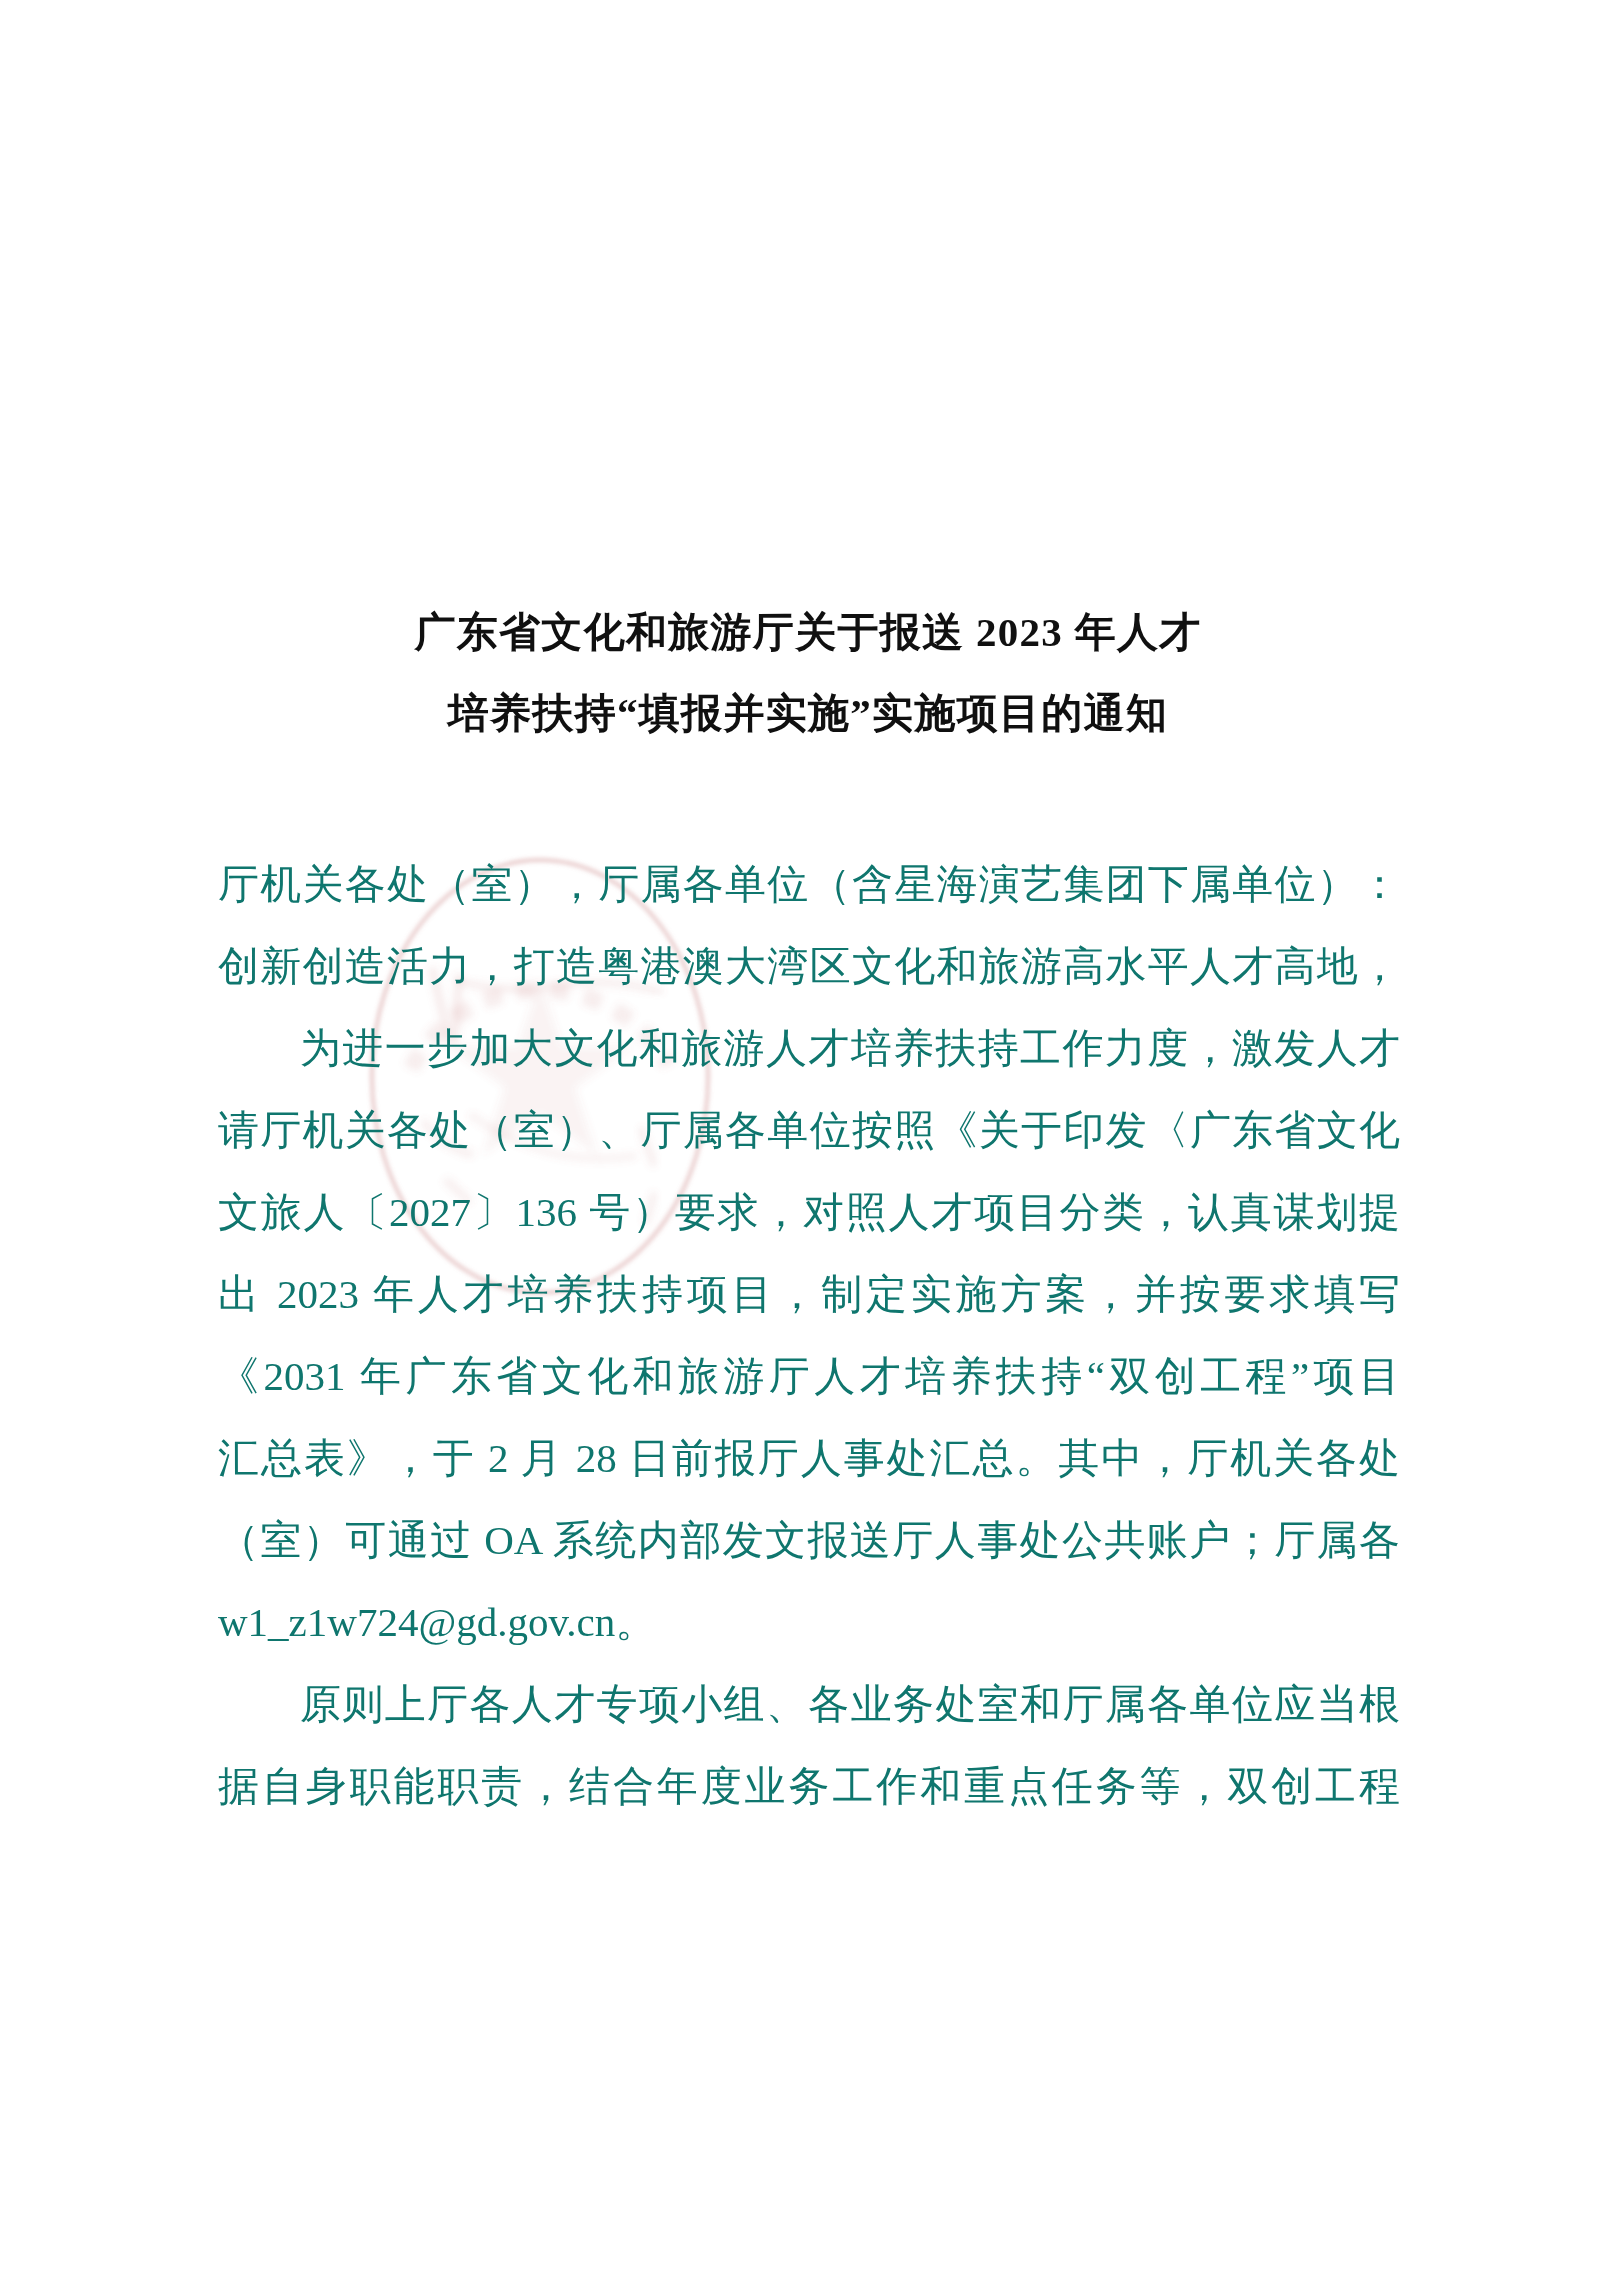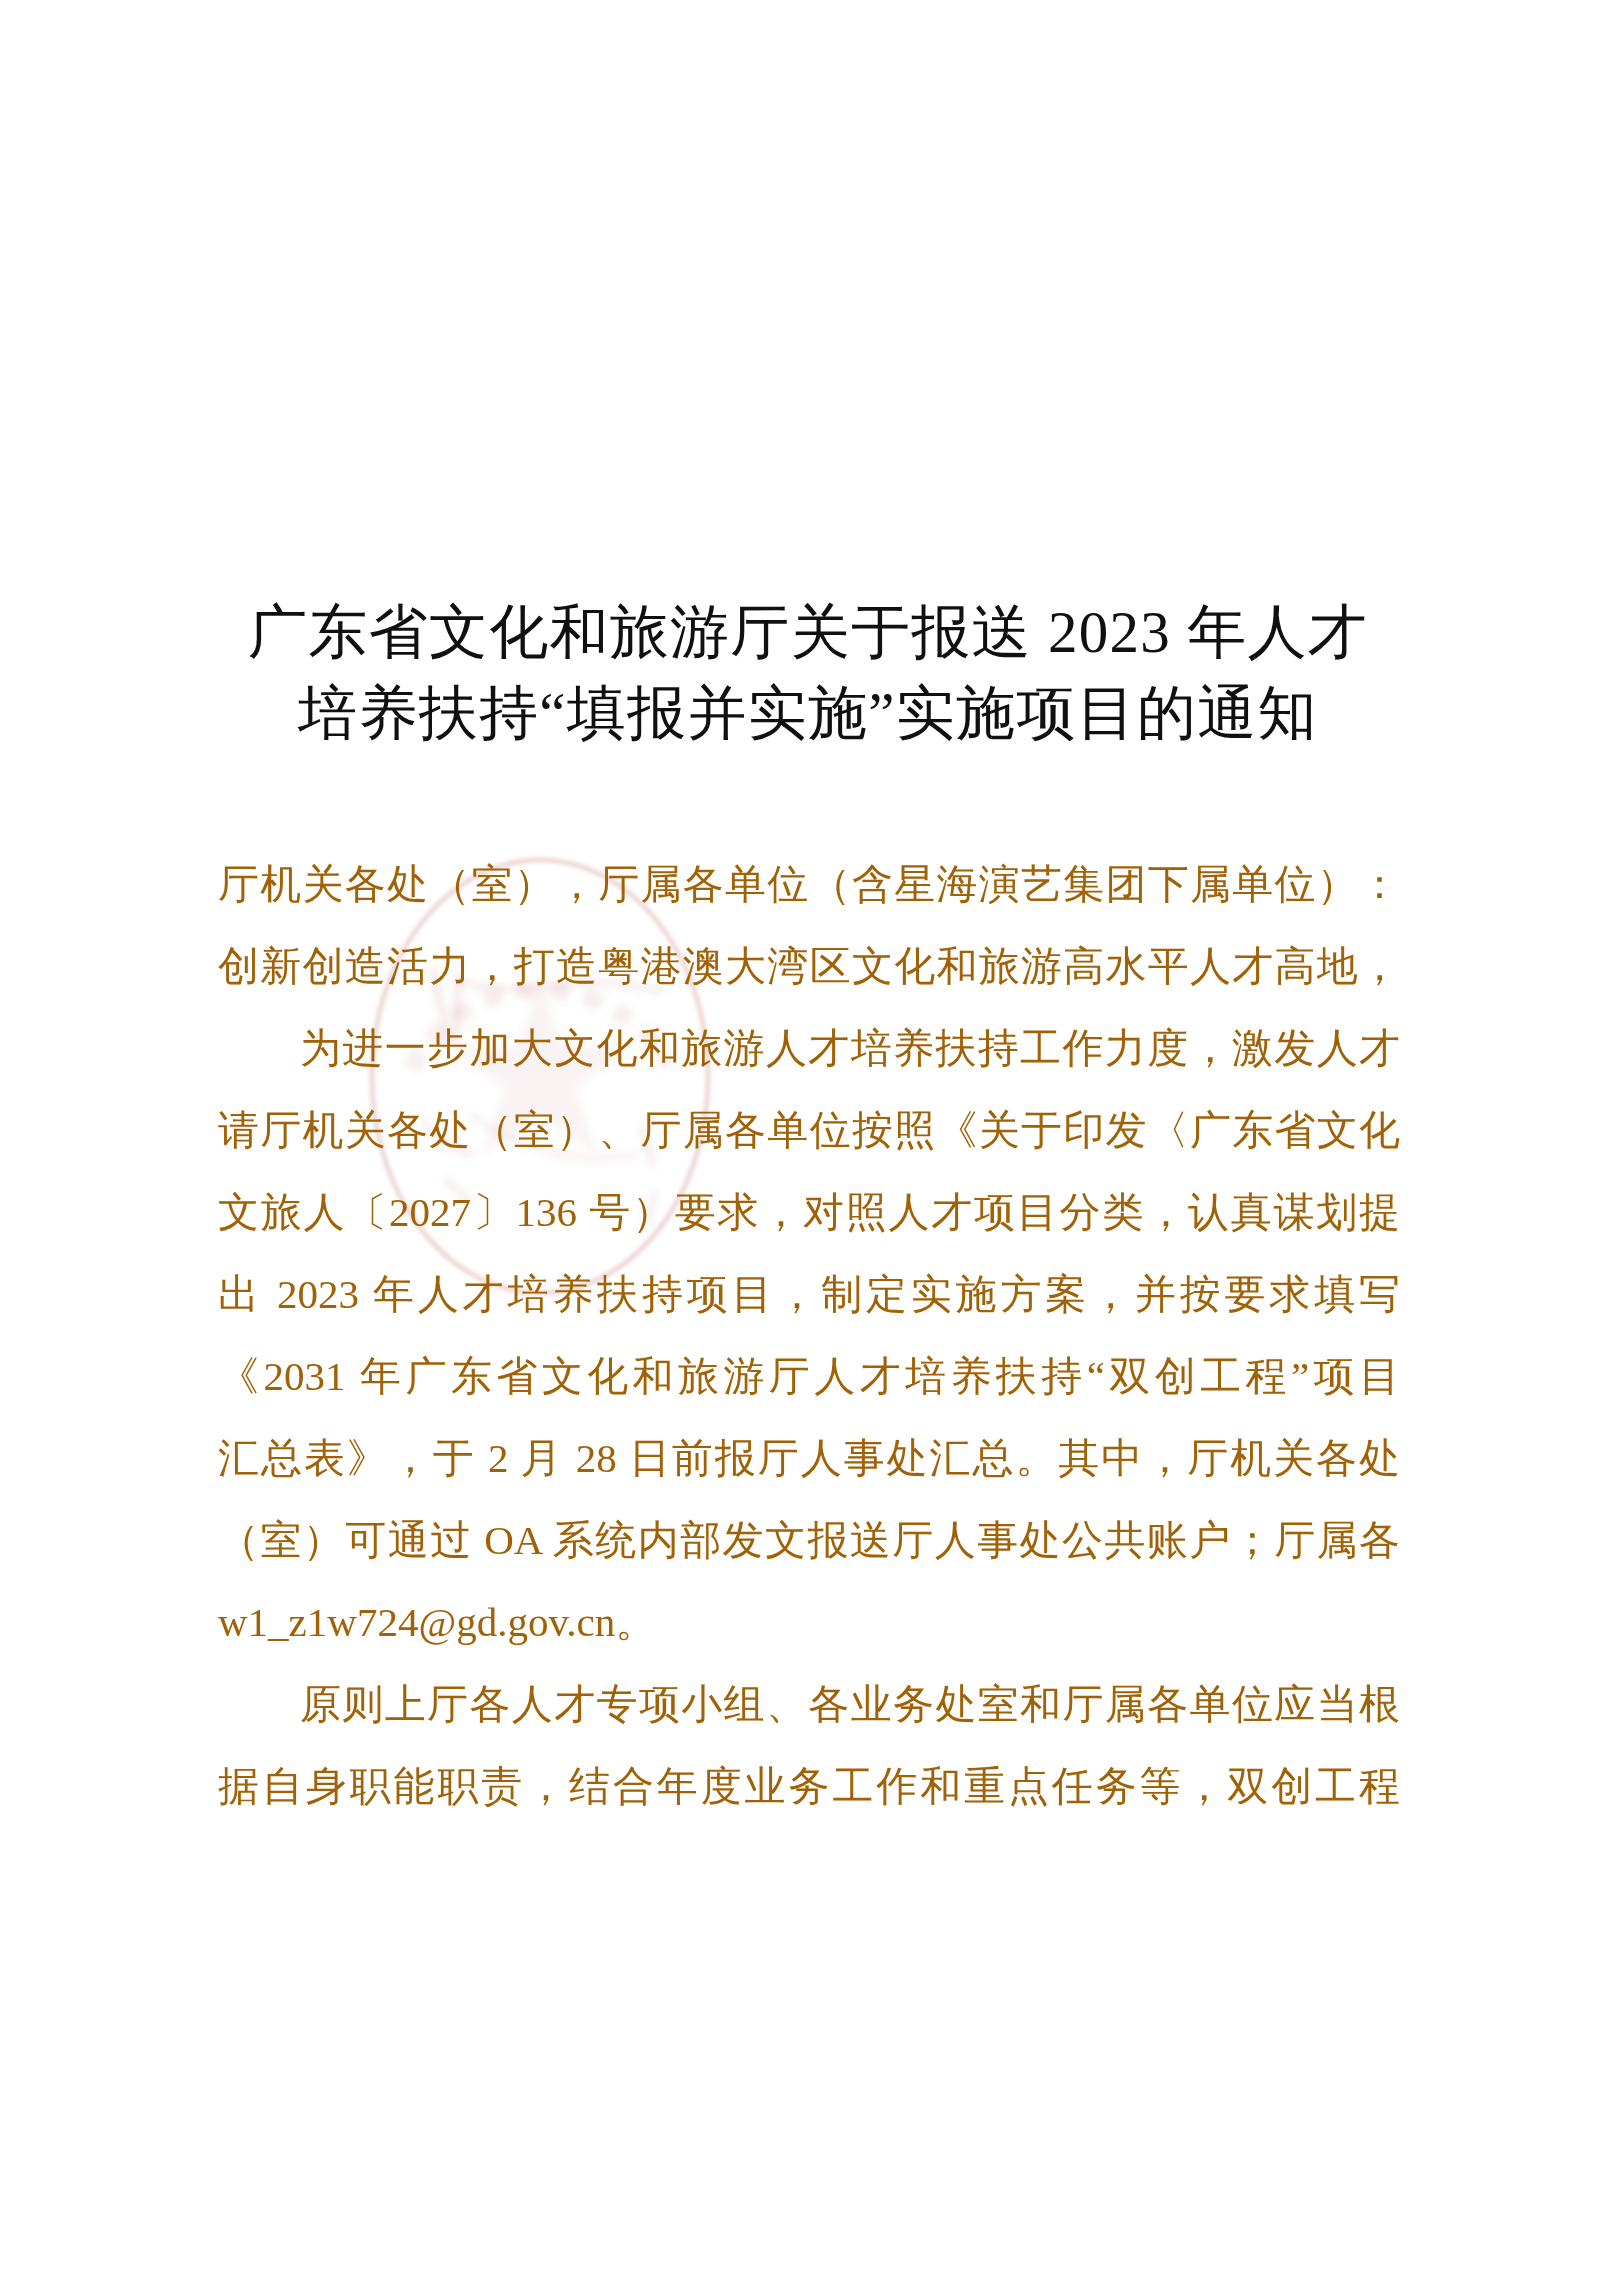--- a/index.html
+++ b/index.html
@@ -15,35 +15,35 @@
   
   .title-block {
     position: absolute;
     top: 592px;
     left: 0;
     width: 100%;
     text-align: center;
     color: #101010;
   }
   .title-line {
-    font-size: 59px;
+    font-size: 41px;
     line-height: 81px;
-    font-weight: normal;
+    font-weight: bold;
     letter-spacing: 1.3px;
     white-space: nowrap;
   }
   
   .body-block {
     position: absolute;
     left: 218px;
     top: 843px;
     width: 1182px;
     font-size: 41px;
     line-height: 82px;
-    color: #a16207;
+    color: #0f766e;
   }
   .ln {
     height: 82px;
     overflow: visible;
   }
   .ln.j {
     text-align: justify;
     text-align-last: justify;
     text-justify: inter-character;
   }

